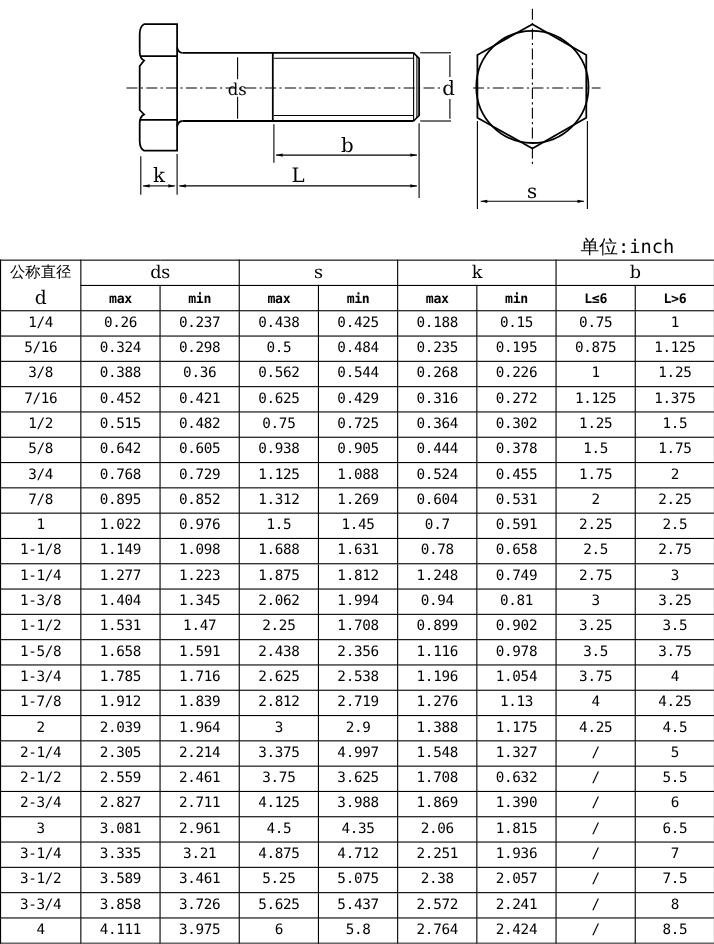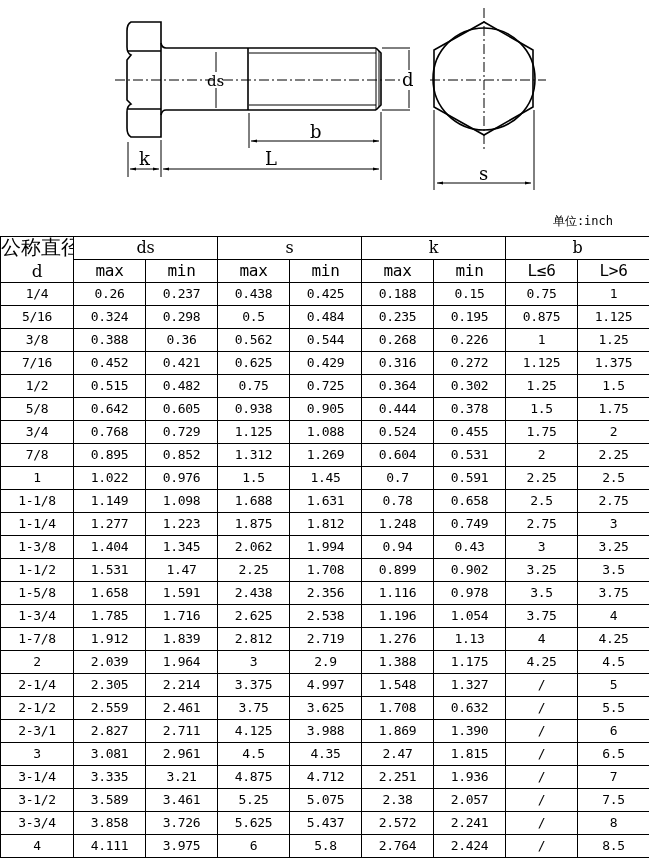--- a/index.html
+++ b/index.html
@@ -5,41 +5,41 @@
     html, body { margin: 0; padding: 0; background: #ffffff; }
     body {
       width: 649px; height: 858px; position: relative; overflow: hidden;
       font-family: "DejaVu Serif", "Liberation Serif", serif;
       color: #000;
     }
     .drawing { position: absolute; left: 0; top: 0; width: 649px; height: 200px; }
     .unit-label {
       position: absolute; right: 36px; top: 213px;
       font-family: "DejaVu Sans Mono", "Liberation Mono", monospace;
-      font-size: 12px; letter-spacing: 0px;
+      font-size: 17px; letter-spacing: 0px;
     }
     table.spec {
       position: absolute; left: 0; top: 236px;
       border-collapse: collapse; table-layout: fixed;
       width: 649px;
     }
     table.spec td {
       border: 1px solid #000;
       height: 22px; padding: 0;
       text-align: center; vertical-align: middle;
       font-family: "DejaVu Sans Mono", "Liberation Mono", monospace;
       font-size: 13px; line-height: 22px;
       letter-spacing: -0.3px;
       white-space: nowrap; overflow: hidden;
     }
     table.spec td.grp { font-family: "DejaVu Serif", "Liberation Serif", serif; font-size: 16px; }
     table.spec td.corner { font-size: 15px; line-height: 20px; vertical-align: top; }
-    table.spec td.corner .cn { display: block; font-family: Liberation Sans, sans-serif; font-size: 20px; letter-spacing: 0; }
+    table.spec td.corner .cn { display: block; font-family: Liberation Sans, sans-serif; font-size: 14px; letter-spacing: 0; }
     table.spec td.corner .d { display: block; font-family: "DejaVu Serif", "Liberation Serif", serif; font-size: 17px; margin-top: 4px; }
-    table.spec td.sub { font-size: 16px; }
+    table.spec td.sub { font-size: 12px; font-weight: bold; }
     svg text { font-family: "DejaVu Serif", "Liberation Serif", serif; }
   </style>
 </head>
 <body>
 
 <svg class="drawing" width="649" height="200" viewBox="0 0 649 200">
   <g stroke="#000" fill="none" stroke-width="1.6">
 
     <path d="M131 22 L161 22 L161 137 L131 137 Q127 135 127 128 L127 112 Q127 106 131 104 L127 100 L127 60 L131 55 Q127 53 127 47 L127 31 Q127 24 131 22 Z"></path>
     <line x1="128" y1="51" x2="161" y2="51"></line>
@@ -267,21 +267,21 @@
         <td>2.75</td>
         <td>3</td>
       </tr>
       <tr>
         <td>1-3/8</td>
         <td>1.404</td>
         <td>1.345</td>
         <td>2.062</td>
         <td>1.994</td>
         <td>0.94</td>
-        <td>0.43</td>
+        <td>0.81</td>
         <td>3</td>
         <td>3.25</td>
       </tr>
       <tr>
         <td>1-1/2</td>
         <td>1.531</td>
         <td>1.47</td>
         <td>2.25</td>
         <td>1.708</td>
         <td>0.899</td>
@@ -349,37 +349,37 @@
         <td>2.559</td>
         <td>2.461</td>
         <td>3.75</td>
         <td>3.625</td>
         <td>1.708</td>
         <td>0.632</td>
         <td>/</td>
         <td>5.5</td>
       </tr>
       <tr>
-        <td>2-3/1</td>
+        <td>2-3/4</td>
         <td>2.827</td>
         <td>2.711</td>
         <td>4.125</td>
         <td>3.988</td>
         <td>1.869</td>
         <td>1.390</td>
         <td>/</td>
         <td>6</td>
       </tr>
       <tr>
         <td>3</td>
         <td>3.081</td>
         <td>2.961</td>
         <td>4.5</td>
         <td>4.35</td>
-        <td>2.47</td>
+        <td>2.06</td>
         <td>1.815</td>
         <td>/</td>
         <td>6.5</td>
       </tr>
       <tr>
         <td>3-1/4</td>
         <td>3.335</td>
         <td>3.21</td>
         <td>4.875</td>
         <td>4.712</td>

